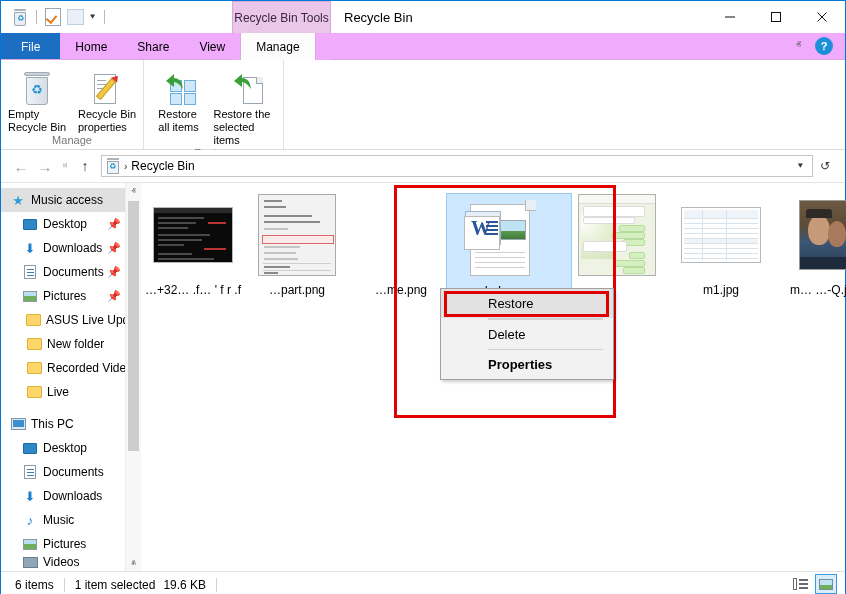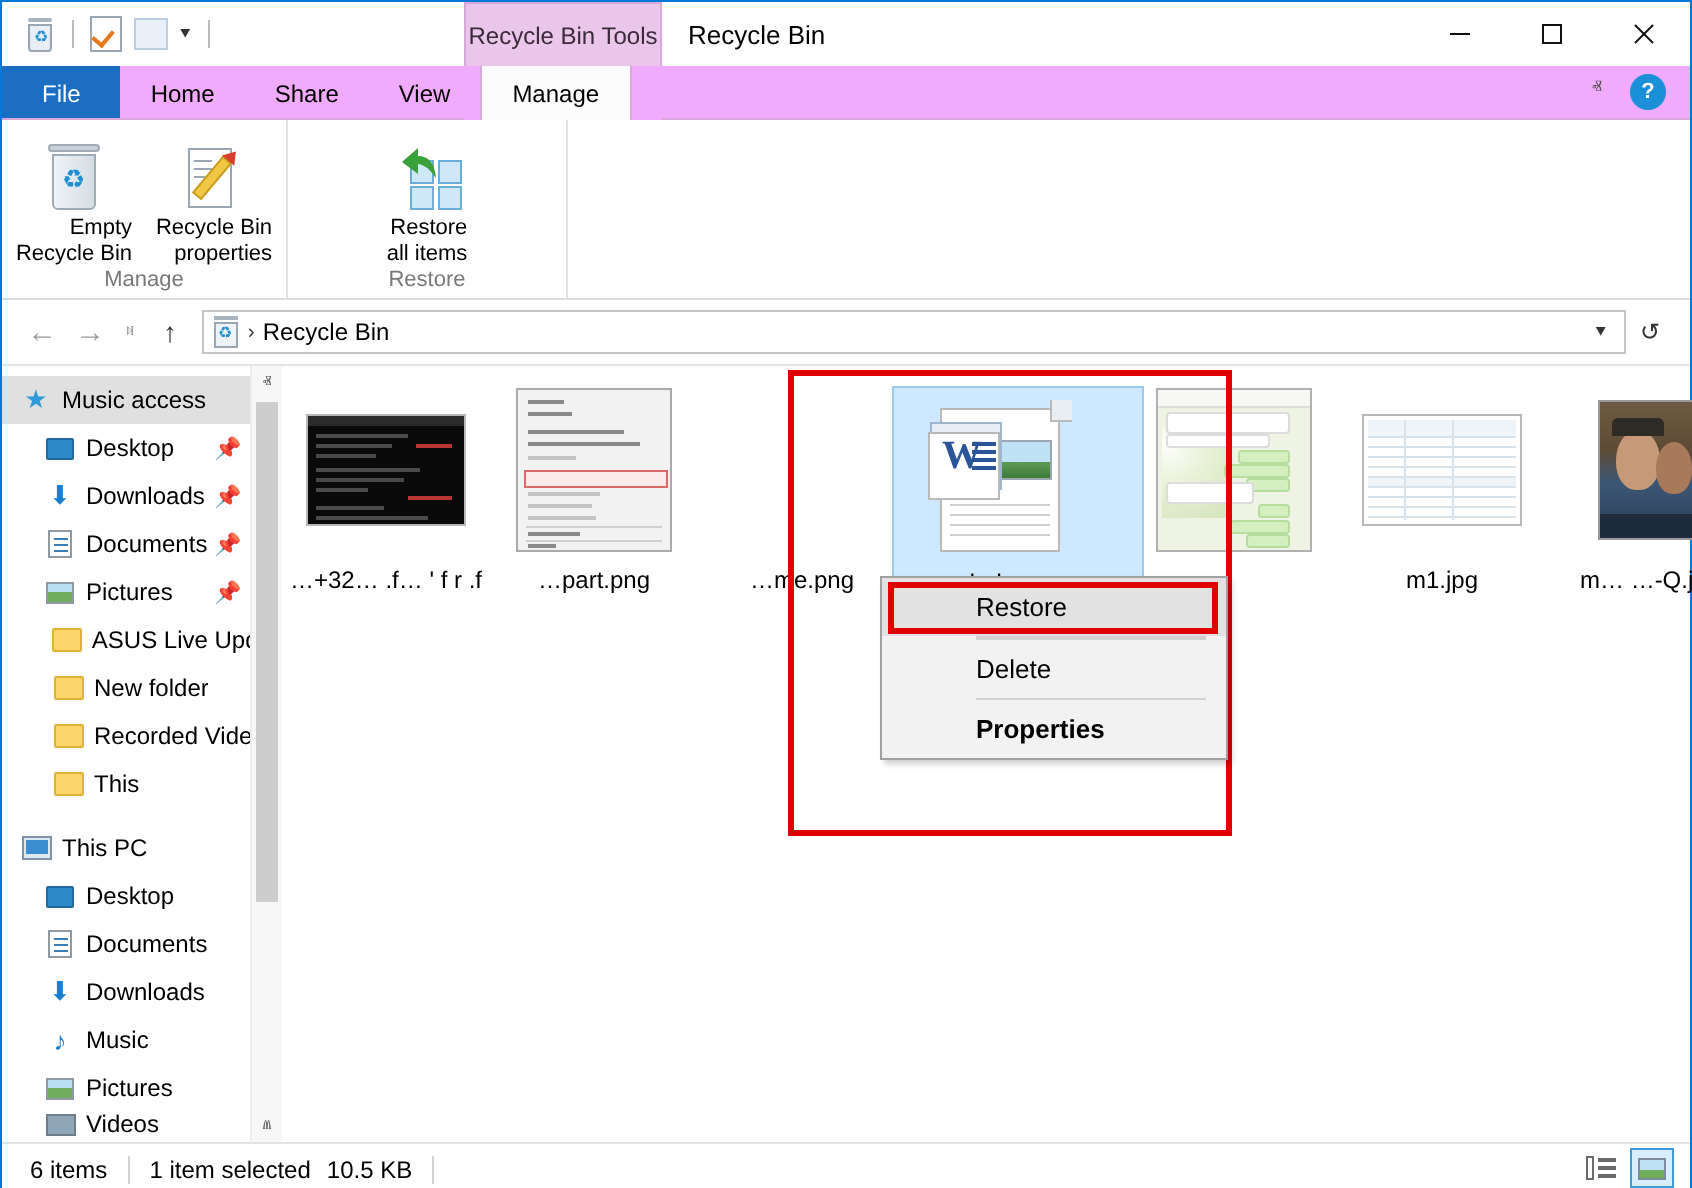--- a/index.html
+++ b/index.html
@@ -54,21 +54,21 @@
   
   .ribbon{position:relative;height:89px;background:#fff;border-bottom:1px solid #dcdcdc;}
   .rgroups{display:flex;height:89px;}
   .rgroup{position:relative;display:flex;flex-direction:column;align-items:center;
     border-right:1px solid #e2e2e2;box-sizing:border-box;padding-top:4px;}
   .rgroup.manage{width:143px;}
   .rgroup.restore{width:140px;}
   .ritems{display:flex;flex:1;align-items:flex-start;}
   .ritem{width:70px;display:flex;flex-direction:column;align-items:center;padding-top:4px;}
   .ritem .ricon{height:38px;display:flex;align-items:flex-end;justify-content:center;}
-  .ritem .rlabel{font-size:11px;line-height:13px;text-align:right;color:#000;margin-top:2px;}
+  .ritem .rlabel{font-size:11px;line-height:13px;text-align:left;color:#000;margin-top:2px;}
   .gname{font-size:11px;color:#787878;text-align:center;padding-bottom:3px;}
 
   .ico-bin{width:30px;height:34px;position:relative;}
   .ico-bin .lid{position:absolute;top:0;left:2px;width:26px;height:4px;background:#c9d2da;border-radius:2px;border:1px solid #9fabb5;box-sizing:border-box;}
   .ico-bin .body{position:absolute;top:5px;left:4px;width:22px;height:28px;background:linear-gradient(90deg,#eef3f7,#d5dde4);border:1px solid #9fabb5;box-sizing:border-box;border-radius:0 0 3px 3px;}
   .ico-bin .rec{position:absolute;top:11px;left:9px;font-size:13px;color:#1c8fd5;line-height:13px;}
 
   .ico-prop{width:30px;height:34px;position:relative;}
   .ico-prop .sheet{position:absolute;left:2px;top:2px;width:22px;height:30px;background:#fff;border:1px solid #9aa7b2;box-sizing:border-box;}
   .ico-prop .ln{position:absolute;left:5px;width:9px;height:1px;background:#9aa7b2;}
@@ -317,20 +317,35 @@
                 <svg class="arrow-g" width="22" height="20" viewBox="0 0 22 20">
                   <path d="M3 9 L11 2 L11 6 Q19 6 20 17 Q15 10 11 10 L11 15 Z" fill="#3aa03a"></path>
                 </svg>
               </div>
             </div>
             <div class="rlabel">
               <span>Restore</span><br>
               <span>all items</span>
             </div>
           </div>
+          <div class="ritem">
+            <div class="ricon">
+              <div class="ico-rsel">
+                <div class="page"></div>
+                  <div class="fold"></div>
+                <svg style="position:absolute;left:0;top:0;" width="22" height="20" viewBox="0 0 22 20">
+                  <path d="M3 9 L11 2 L11 6 Q19 6 20 17 Q15 10 11 10 L11 15 Z" fill="#3aa03a"></path>
+                </svg>
+              </div>
+            </div>
+            <div class="rlabel">
+              <span>Restore the</span><br>
+              <span>selected items</span>
+            </div>
+          </div>
         </div>
         <div class="gname">Restore</div>
       </div>
     </div>
   </div>
 
   <div class="addrbar">
     <div class="navbtn">←</div>
     <div class="navbtn">→</div>
     <div class="navbtn hist">ⱝ</div>
@@ -402,21 +417,21 @@
       <div class="navitem lvl1b">
         <span class="ni">
             <span class="ic-folder"></span>
           </span>
         <span class="nl">Recorded Videos</span>
       </div>
       <div class="navitem lvl1b">
         <span class="ni">
             <span class="ic-folder"></span>
           </span>
-        <span class="nl">This</span>
+        <span class="nl">Live</span>
       </div>
       <div class="navitem" style="margin-top:8px;">
         <span class="ni">
             <span class="ic-pc"></span>
           </span>
         <span class="nl">This PC</span>
       </div>
       <div class="navitem lvl1">
         <span class="ni">
             <span class="ic-desk"></span>
@@ -603,21 +618,21 @@
 
       <div class="redbox" style="left:303px;top:108px;width:165px;height:26px;"></div>
 
     </div>
   </div>
 
   <div class="statusbar">
     <span class="st-items">6 items</span>
     <span class="st-sep"></span>
     <span>1 item selected</span>
-    <span style="margin-left:8px;">10.5 KB</span>
+    <span style="margin-left:8px;">19.6 KB</span>
     <span class="st-sep"></span>
 
     <div class="viewbtns">
       <div class="vbtn">
         <div class="v-det">
           <div class="col"></div>
           <div class="l" style="top:1px;"></div>
             <div class="l" style="top:5px;"></div>
             <div class="l" style="top:9px;"></div>
         </div>

